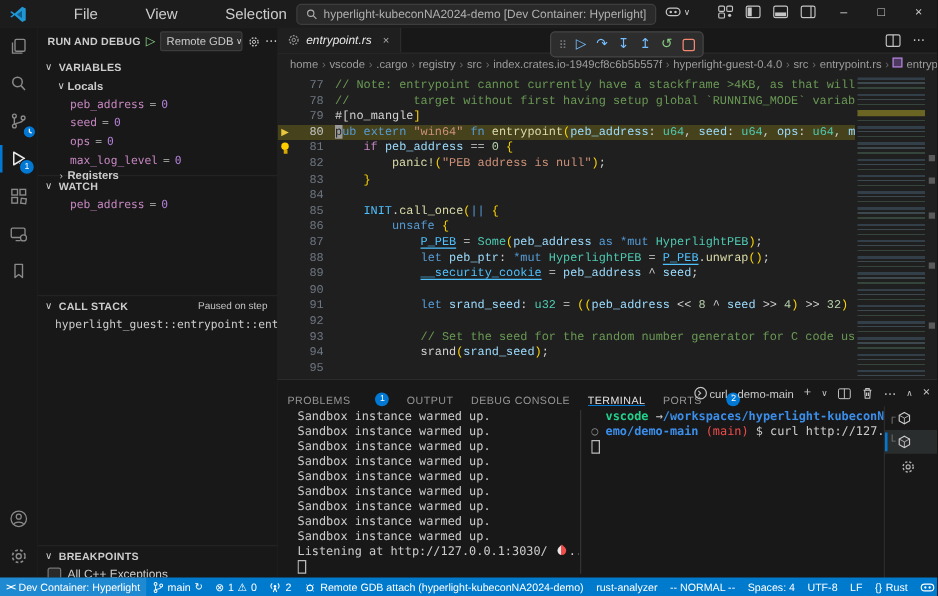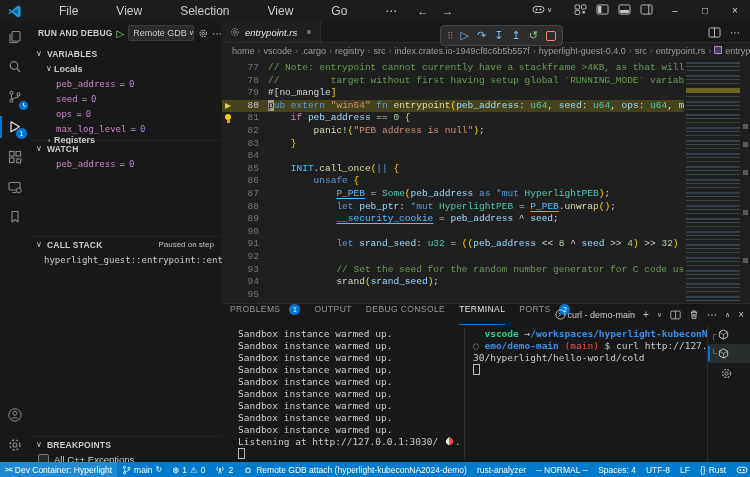--- a/index.html
+++ b/index.html
@@ -78,21 +78,21 @@
   .tok-stc{color:#4fc1ff;} .tok-stu{color:#4fc1ff;text-decoration:underline;text-underline-offset:2px;}
   .tok-cursor{background:#9a9a9a;color:#1f1f1f;}
   #minimap{position:absolute;top:40px;right:10px;width:54px;bottom:0;opacity:.75;
     background:repeating-linear-gradient(180deg,#3a4a56 0 2px,#1f1f1f 2px 4px,#46565e 4px 5px,#1f1f1f 5px 8px,#3d5246 8px 9px,#1f1f1f 9px 13px);}
   #minimap-band{position:absolute;top:66px;right:10px;width:54px;height:5px;background:#6a6522;}
   #scrolldeco{position:absolute;top:40px;right:0;width:10px;bottom:0;}
   .deco-sq{position:absolute;right:2px;width:5px;height:5px;background:#5a5a5a;}
   
   #panel{position:absolute;top:303px;left:222px;right:0;height:159px;background:#181818;border-top:1px solid #2b2b2b;overflow:hidden;}
   #panel-tabs{position:absolute;top:0;left:8px;height:21px;display:flex;align-items:center;gap:14px;}
-  .ptab{display:flex;align-items:flex-start;gap:9px;font-size:8.5px;letter-spacing:.4px;color:#969696;height:21px;}
+  .ptab{display:flex;align-items:flex-end;gap:20px;font-size:8.5px;letter-spacing:.4px;color:#969696;height:21px;}
   .ptab.active{color:#e7e7e7;box-shadow:inset 0 -1px 0 #0078d4;}
   .pbadge{width:11px;height:11px;border-radius:50%;background:#0078d4;color:#fff;font-size:7px;line-height:11px;text-align:center;letter-spacing:0;}
   #panel-right{position:absolute;top:0;right:6px;height:21px;display:flex;align-items:center;gap:8px;color:#c5c5c5;}
   #term-label{display:flex;align-items:center;gap:2px;font-size:9px;color:#cccccc;}
   .pr-ico{font-size:10px;color:#c5c5c5;}
   #term-left{position:absolute;left:16px;top:24px;width:225px;bottom:0;overflow:hidden;}
   .tline{font-family:"DejaVu Sans Mono",monospace;font-size:9.5px;line-height:12px;color:#cccccc;white-space:pre;}
   #term-divider{position:absolute;left:242px;top:24px;bottom:4px;width:1px;background:#333;}
   #term-right{position:absolute;left:251px;top:24px;width:234px;bottom:0;overflow:hidden;}
   .tt-g{color:#23d18b;font-weight:bold;} .tt-b{color:#3b8eea;font-weight:bold;} .tt-r{color:#f14c4c;} .tt-w{color:#cccccc;} .tt-d{color:#8a8a8a;}
@@ -120,20 +120,27 @@
 
   <div id="titlebar">
     <svg id="vscode-logo" viewBox="0 0 16 16">
       <path d="M11.5 1.5L5 7.2 2.5 5.3 1.2 6l2.6 2L1.2 10l1.3.7L5 8.8l6.5 5.7 3-1.4V2.9z" fill="#2196d4"></path>
       <path d="M11.3 4.8v6.4L7 8z" fill="#0d5f90"></path>
     </svg>
     <span id="menus"><span class="menu-item">File</span><span class="menu-item">View</span><span class="menu-item">Selection</span><span class="menu-item">View</span><span class="menu-item">Go</span></span>
     <span class="menu-item">⋯</span>
     <span class="nav-arrow" style="margin-left:6px">←</span>
     <span class="nav-arrow">→</span>
+    <div id="cmd-center">
+      <svg width="9" height="9" viewBox="0 0 10 10">
+        <circle cx="4" cy="4" r="2.8" fill="none" stroke="#b0b0b0" stroke-width="1"></circle>
+          <path d="M6.2 6.2L9 9" stroke="#b0b0b0" stroke-width="1"></path>
+      </svg>
+      <span>hyperlight-kubeconNA2024-demo [Dev Container: Hyperlight]</span>
+    </div>
     <div id="copilot-tb">
       <svg width="13" height="11" viewBox="0 0 13 11">
         <rect x="1" y="2.5" width="11" height="6" rx="3" fill="none" stroke="#c5c5c5" stroke-width="1"></rect>
         <circle cx="4.6" cy="5.5" r="1" fill="#c5c5c5"></circle>
           <circle cx="8.4" cy="5.5" r="1" fill="#c5c5c5"></circle>
       </svg>
       <span style="font-size:7px">∨</span>
     </div>
     <div id="layout-icons">
       <svg width="13" height="11" viewBox="0 0 14 12">
@@ -535,21 +542,20 @@
         <div class="tline">Sandbox instance warmed up.</div>
         <div class="tline">Sandbox instance warmed up.</div>
         <div class="tline">Sandbox instance warmed up.</div>
         <div class="tline">Listening at http://127.0.0.1:3030/ <span class="rocket"></span>...</div>
         <div class="tline"><span class="cursor-hollow"></span></div>
       </div>
     <div id="term-divider"></div>
     <div id="term-right">
         <div class="tline"><span class="tt-w">  </span><span class="tt-g">vscode</span><span class="tt-w"> →</span><span class="tt-b">/workspaces/hyperlight-kubeconNA2024-d</span></div>
         <div class="tline"><span class="tt-d">○ </span><span class="tt-b">emo/demo-main</span><span class="tt-w"> </span><span class="tt-r">(main)</span><span class="tt-w"> $ curl http://127.0.0.1:30</span></div>
-        <div class="tline"><span class="tt-w">30/hyperlight/hello-world/cold</span></div>
         <div class="tline"><span class="cursor-hollow"></span></div>
       </div>
 
     <div id="term-strip">
       <div class="strip-row">
         <span class="tree-char">┌</span>
         <svg width="11" height="11" viewBox="0 0 12 12">
             <path d="M6 1l4.5 2.5v5L6 11 1.5 8.5v-5z" fill="none" stroke="#cccccc"></path>
             <path d="M1.5 3.5L6 6l4.5-2.5M6 6v5" fill="none" stroke="#cccccc" stroke-width=".7"></path>
           </svg>

